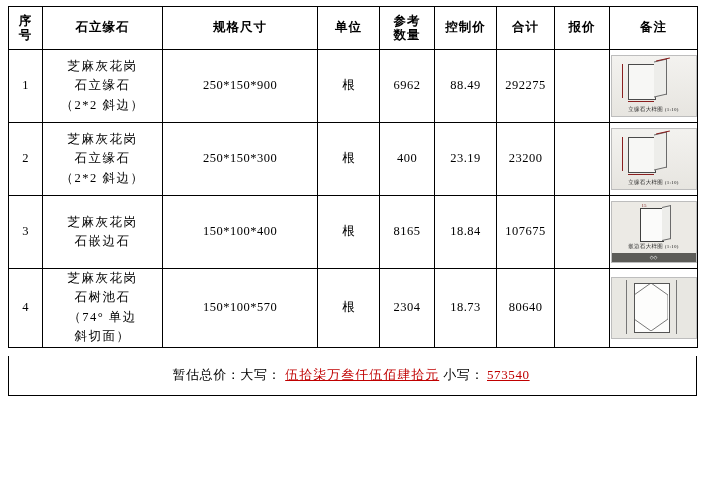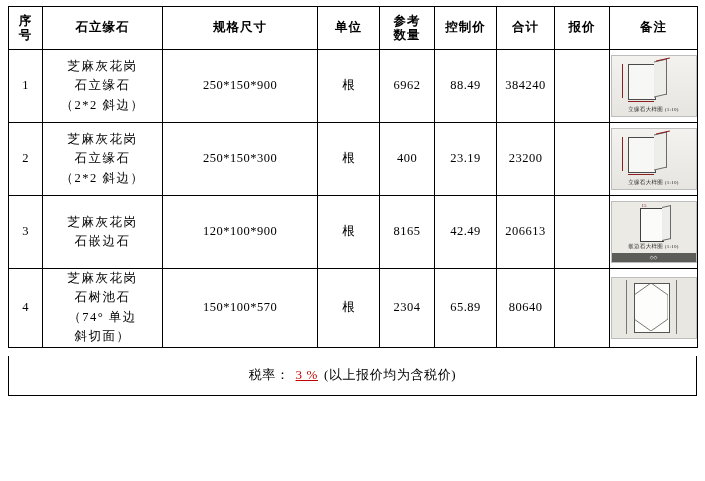--- a/index.html
+++ b/index.html
@@ -209,21 +209,21 @@
         <td class="num-cell">1</td>
         <td class="work-cell">
           <div>芝麻灰花岗</div>
           <div>石立缘石</div>
           <div>（2*2 斜边）</div>
         </td>
         <td class="num-cell">250*150*900</td>
         <td>根</td>
         <td class="num-cell">6962</td>
         <td class="num-cell">88.49</td>
-        <td class="num-cell total-cell">384240</td>
+        <td class="num-cell total-cell">292275</td>
         <td></td>
         <td>
           <div class="thumb r1">
             <div class="rect-main"></div>
             <div class="rect-side"></div>
             <div class="dimline dl-left"></div>
             <div class="dimline dl-bottom"></div>
             <div class="dimline dl-top"></div>
             <div class="cap">
               <span>立缘石大样图</span>
@@ -260,25 +260,25 @@
           </div>
         </td>
       </tr>
 
       <tr>
         <td class="num-cell">3</td>
         <td class="work-cell">
           <div>芝麻灰花岗</div>
           <div>石嵌边石</div>
         </td>
-        <td class="num-cell">120*100*900</td>
+        <td class="num-cell">150*100*400</td>
         <td>根</td>
         <td class="num-cell">8165</td>
-        <td class="num-cell">42.49</td>
-        <td class="num-cell total-cell">206613</td>
+        <td class="num-cell">18.84</td>
+        <td class="num-cell total-cell">107675</td>
         <td></td>
         <td>
           <div class="thumb r3">
             <div class="topnum">15</div>
             <div class="rect-main"></div>
             <div class="rect-side"></div>
             <div class="cap" style="bottom:11px;">
               <span>嵌边石大样图</span>
               <span class="scale">(1:10)</span>
             </div>
@@ -293,21 +293,21 @@
         <td class="num-cell">4</td>
         <td class="work-cell">
           <div>芝麻灰花岗</div>
           <div>石树池石</div>
           <div>（74° 单边</div>
           <div>斜切面）</div>
         </td>
         <td class="num-cell">150*100*570</td>
         <td>根</td>
         <td class="num-cell">2304</td>
-        <td class="num-cell">65.89</td>
+        <td class="num-cell">18.73</td>
         <td class="num-cell total-cell">80640</td>
         <td></td>
         <td>
           <div class="thumb r4">
             <div class="vline v1"></div>
             <div class="vline v2"></div>
             <div class="frame"></div>
             <svg class="diag1" viewBox="0 0 34 48">
               <line x1="0" y1="12" x2="17" y2="0" stroke="#555" stroke-width="0.8"></line>
               <line x1="17" y1="0" x2="34" y2="12" stroke="#555" stroke-width="0.8"></line>
@@ -318,17 +318,17 @@
             </svg>
           </div>
         </td>
       </tr>
 
     </tbody>
   </table>
 
   <div class="footer">
     <div class="line">
-      <span>税率：</span><span class="rate-val">3 %</span><span>(以上报价均为含税价)</span>
+      <span>暂估总价：大写：</span><span class="amount-cn">伍拾柒万叁仟伍佰肆拾元</span><span>小写：</span><span class="amount-num">573540</span>
     </div>
   </div>
 
 </div>
 
 </body></html>

